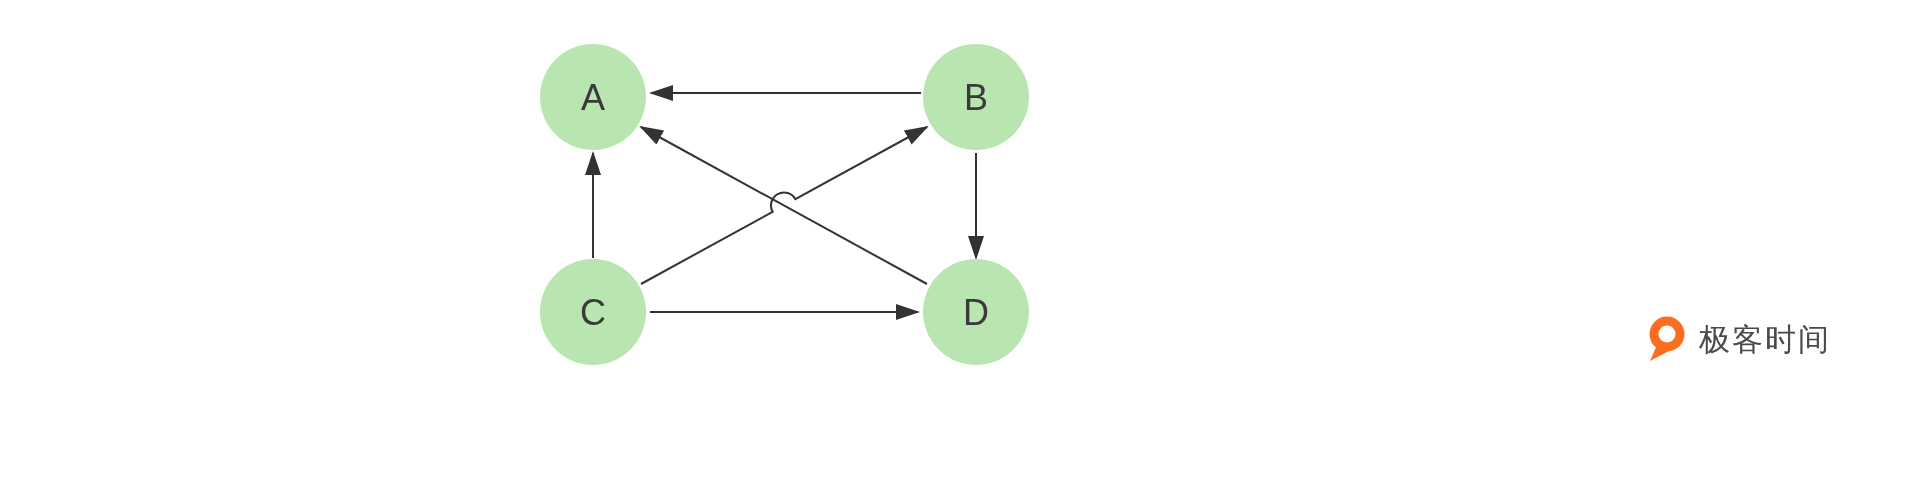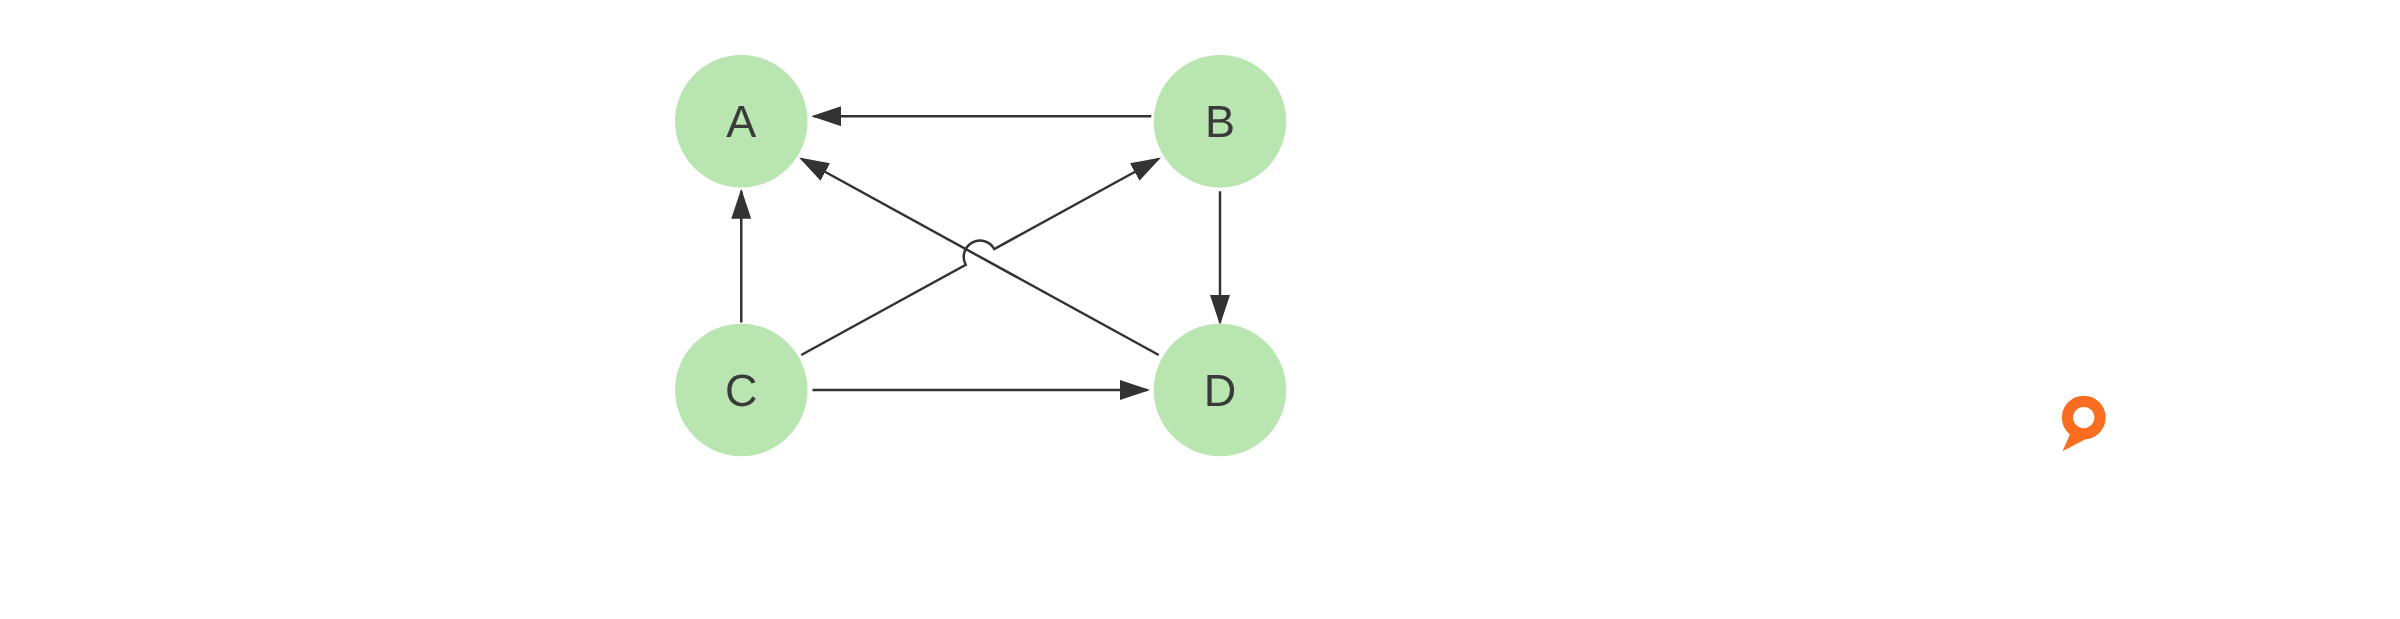--- a/index.html
+++ b/index.html
@@ -94,15 +94,16 @@
         <text class="node-label" x="976" y="312">D</text>
       </g>
     </g>
   </svg>
 
   <div class="logo">
     <svg width="44" height="50" viewBox="0 0 44 50">
       <circle cx="22" cy="20" r="13" fill="none" stroke-width="9" stroke="#fb6d20"></circle>
       <path d="M 12 31 L 5 47 L 24 37 Z" fill="#fb6d20"></path>
     </svg>
+    <span class="logo-text">极客时间</span>
   </div>
 
 </div>
 
 </body></html>

